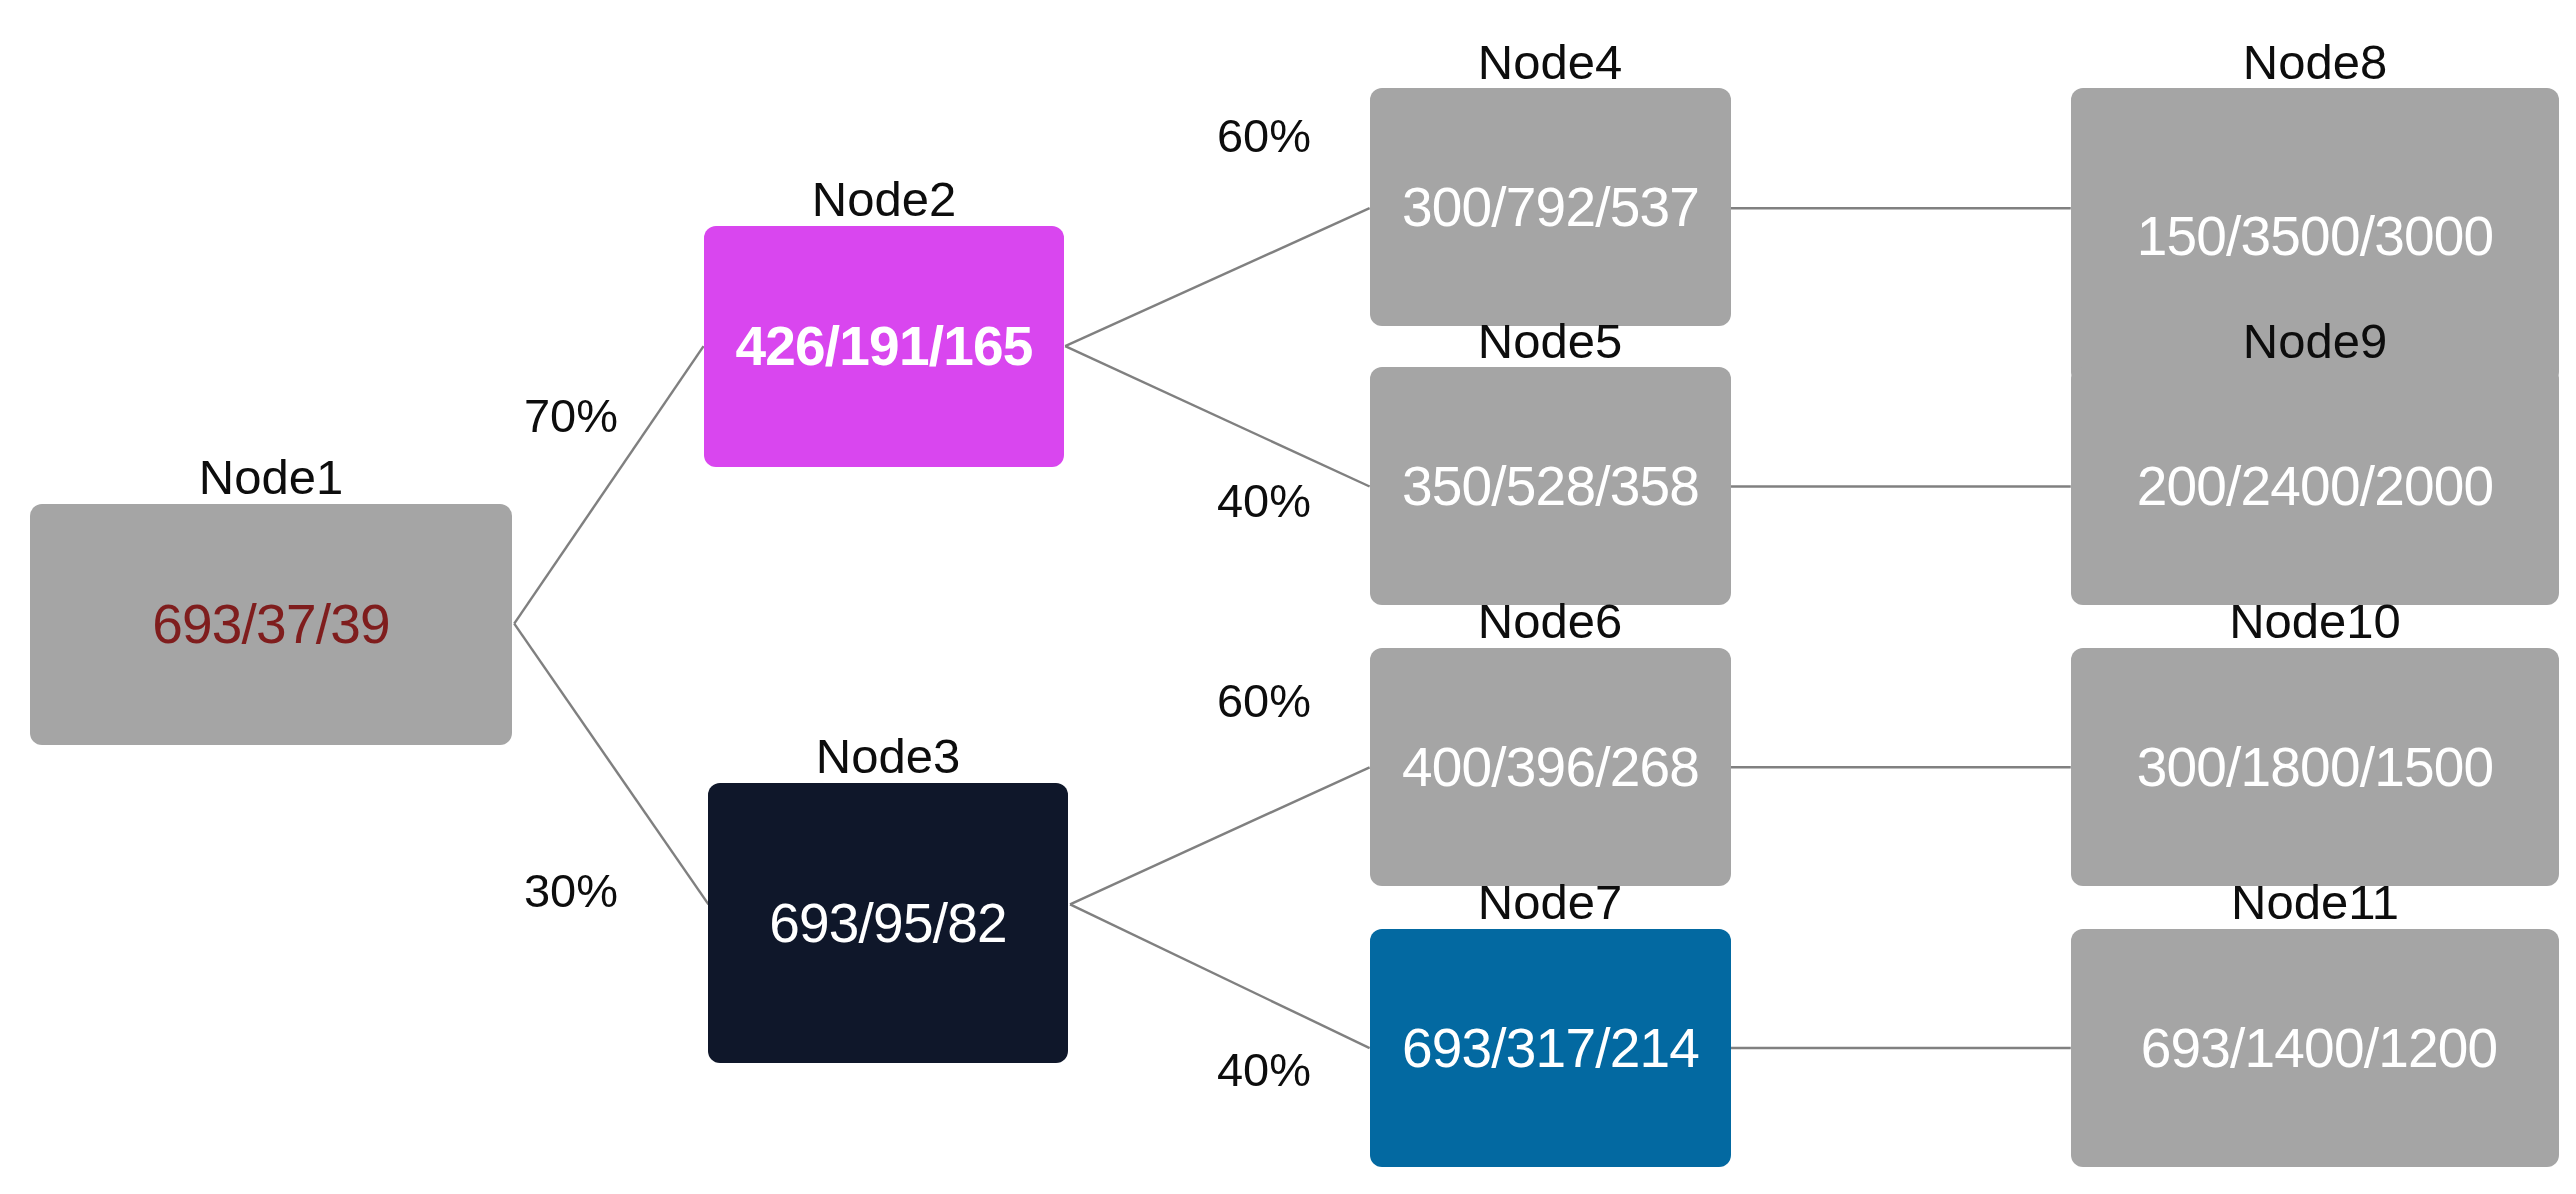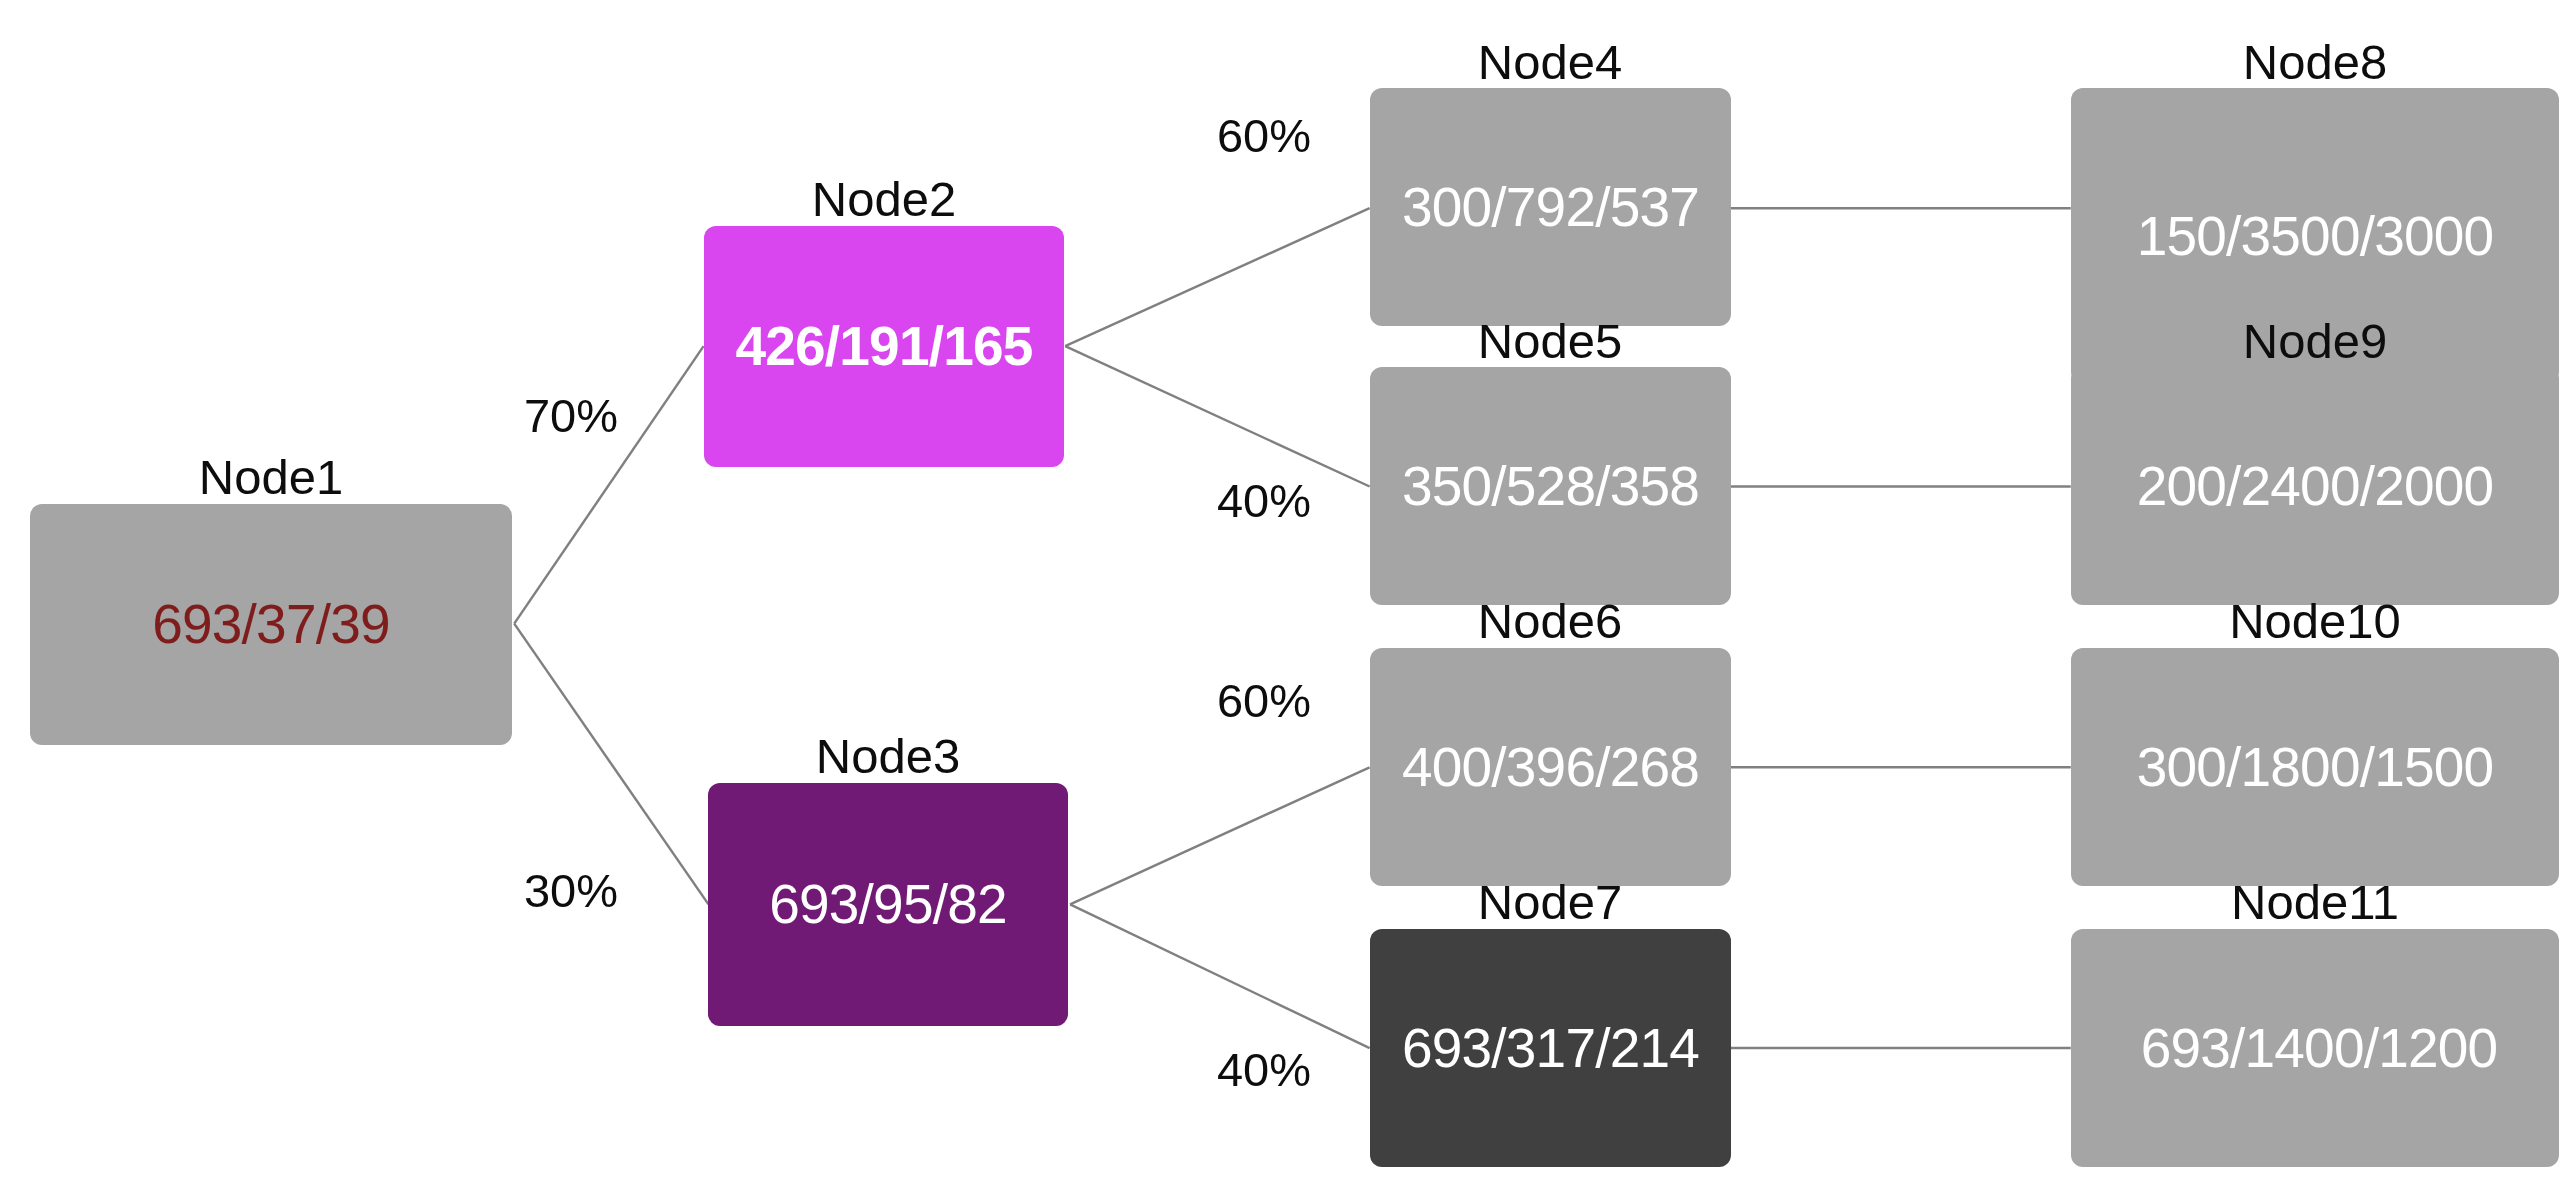--- a/index.html
+++ b/index.html
@@ -74,33 +74,33 @@
       <line x1="2120" y1="1284" x2="2537" y2="1284" stroke="#808080" stroke-width="3"></line>
     </svg>
 
   <div id="nodes-layer">
       <div class="node" style="left: 30px; top: 504px; width: 482px; height: 241px; background: rgb(165, 165, 165);">
         <span class="node-value" style="color: #7f1d1d;">693/37/39</span>
       </div>
       <div class="node" style="left: 704px; top: 226px; width: 360px; height: 241px; background: #d946ef; font-weight: bold;">
         <span class="node-value" style="color: rgb(255, 255, 255);">426/191/165</span>
       </div>
-      <div class="node" style="left: 708px; top: 783px; width: 360px; height: 243px; background: #701a75;">
+      <div class="node" style="left: 708px; top: 783px; width: 360px; height: 280px; background: #0f172a;">
         <span class="node-value" style="color: rgb(255, 255, 255);">693/95/82</span>
       </div>
       <div class="node" style="left: 1370px; top: 88px; width: 361px; height: 238px; background: rgb(165, 165, 165);">
         <span class="node-value" style="color: rgb(255, 255, 255);">300/792/537</span>
       </div>
       <div class="node" style="left: 1370px; top: 367px; width: 361px; height: 238px; background: rgb(165, 165, 165);">
         <span class="node-value" style="color: rgb(255, 255, 255);">350/528/358</span>
       </div>
       <div class="node" style="left: 1370px; top: 648px; width: 361px; height: 238px; background: rgb(165, 165, 165);">
         <span class="node-value" style="color: rgb(255, 255, 255);">400/396/268</span>
       </div>
-      <div class="node" style="left: 1370px; top: 929px; width: 361px; height: 238px; background: #404040;">
+      <div class="node" style="left: 1370px; top: 929px; width: 361px; height: 238px; background: #0369a1;">
         <span class="node-value" style="color: rgb(255, 255, 255);">693/317/214</span>
       </div>
       <div class="node" style="left: 2071px; top: 88px; width: 488px; height: 296px; background: rgb(165, 165, 165);">
         <span class="node-value" style="color: rgb(255, 255, 255);">150/3500/3000</span>
       </div>
       <div class="node" style="left: 2071px; top: 367px; width: 488px; height: 238px; background: rgb(165, 165, 165);">
         <span class="node-value" style="color: rgb(255, 255, 255);">200/2400/2000</span>
       </div>
       <div class="node" style="left: 2071px; top: 648px; width: 488px; height: 238px; background: rgb(165, 165, 165);">
         <span class="node-value" style="color: rgb(255, 255, 255);">300/1800/1500</span>

